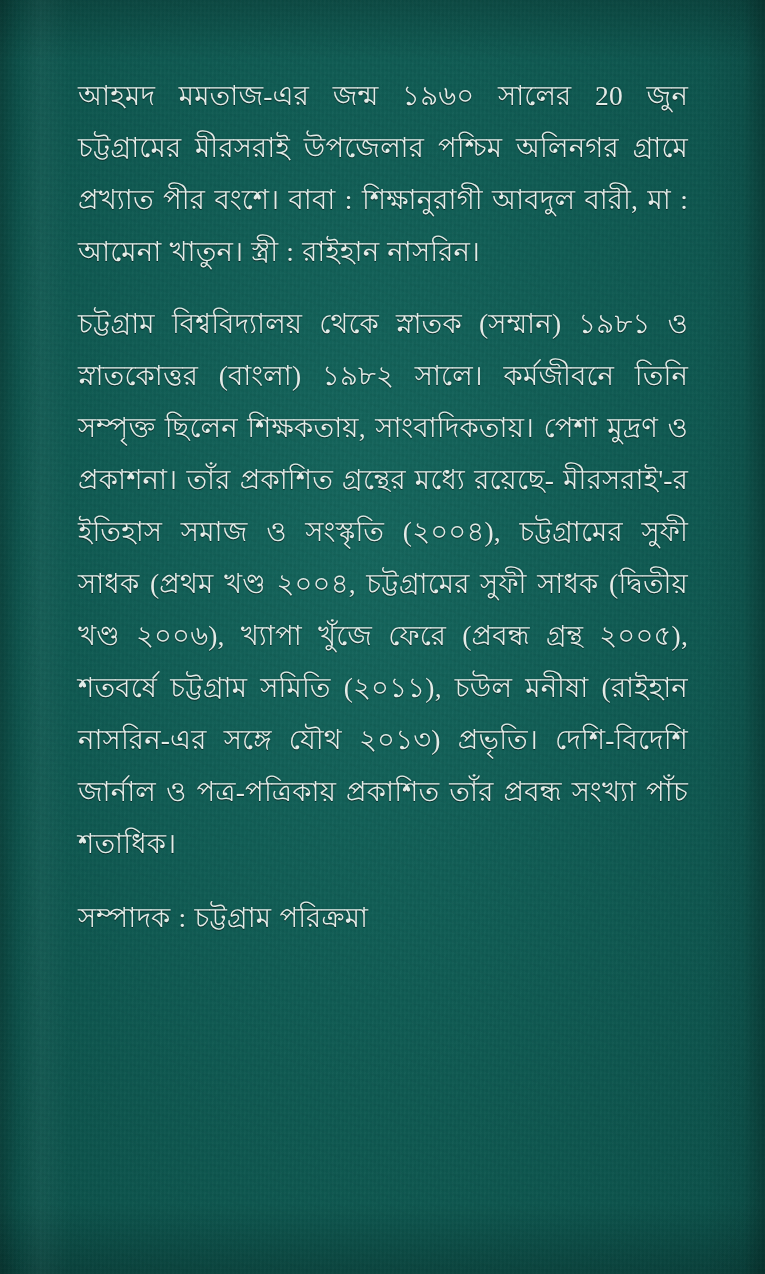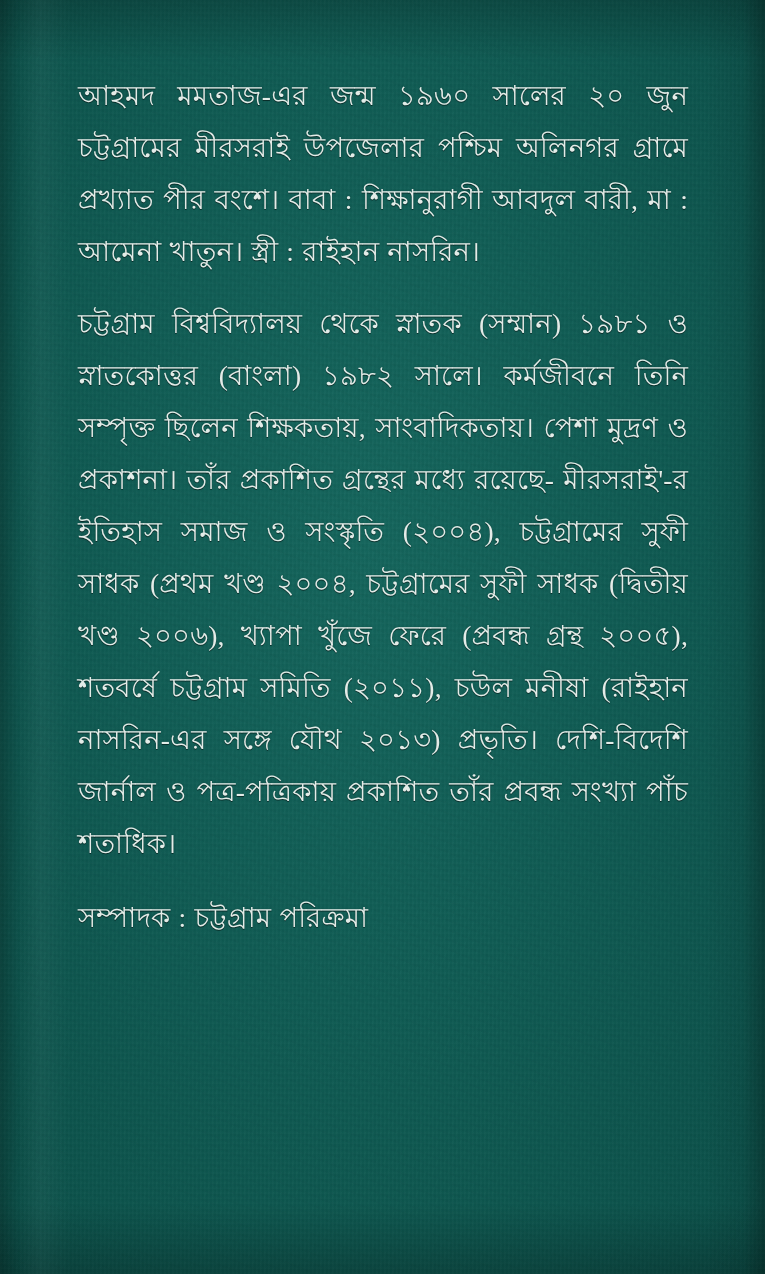--- a/index.html
+++ b/index.html
@@ -66,19 +66,19 @@
     text-align: right;
   }
 </style>
 </head>
 <body>
 
 <div class="page">
   <div class="texture-overlay"></div>
 
   <div class="content">
-    <p class="para first">আহমদ মমতাজ-এর জন্ম ১৯৬০ সালের ২০ জুন চট্টগ্রামের মীরসরাই উপজেলার পশ্চিম অলিনগর গ্রামে প্রখ্যাত পীর বংশে। বাবা : শিক্ষানুরাগী আবদুল বারী, মা : আমেনা খাতুন। স্ত্রী : রাইহান নাসরিন।</p>
+    <p class="para first">আহমদ মমতাজ-এর জন্ম ১৯৬০ সালের 20 জুন চট্টগ্রামের মীরসরাই উপজেলার পশ্চিম অলিনগর গ্রামে প্রখ্যাত পীর বংশে। বাবা : শিক্ষানুরাগী আবদুল বারী, মা : আমেনা খাতুন। স্ত্রী : রাইহান নাসরিন।</p>
 
     <p class="para second">চট্টগ্রাম বিশ্ববিদ্যালয় থেকে স্নাতক (সম্মান) ১৯৮১ ও স্নাতকোত্তর (বাংলা) ১৯৮২ সালে। কর্মজীবনে তিনি সম্পৃক্ত ছিলেন শিক্ষকতায়, সাংবাদিকতায়। পেশা মুদ্রণ ও প্রকাশনা। তাঁর প্রকাশিত গ্রন্থের মধ্যে রয়েছে- মীরসরাই'-র ইতিহাস সমাজ ও সংস্কৃতি (২০০৪), চট্টগ্রামের সুফী সাধক (প্রথম খণ্ড ২০০৪, চট্টগ্রামের সুফী সাধক (দ্বিতীয় খণ্ড ২০০৬), খ্যাপা খুঁজে ফেরে (প্রবন্ধ গ্রন্থ ২০০৫), শতবর্ষে চট্টগ্রাম সমিতি (২০১১), চউল মনীষা (রাইহান নাসরিন-এর সঙ্গে যৌথ ২০১৩) প্রভৃতি। দেশি-বিদেশি জার্নাল ও পত্র-পত্রিকায় প্রকাশিত তাঁর প্রবন্ধ সংখ্যা পাঁচ শতাধিক।</p>
 
     <p class="para editor">সম্পাদক : চট্টগ্রাম পরিক্রমা</p>
   </div>
 </div>
 
 </body></html>

